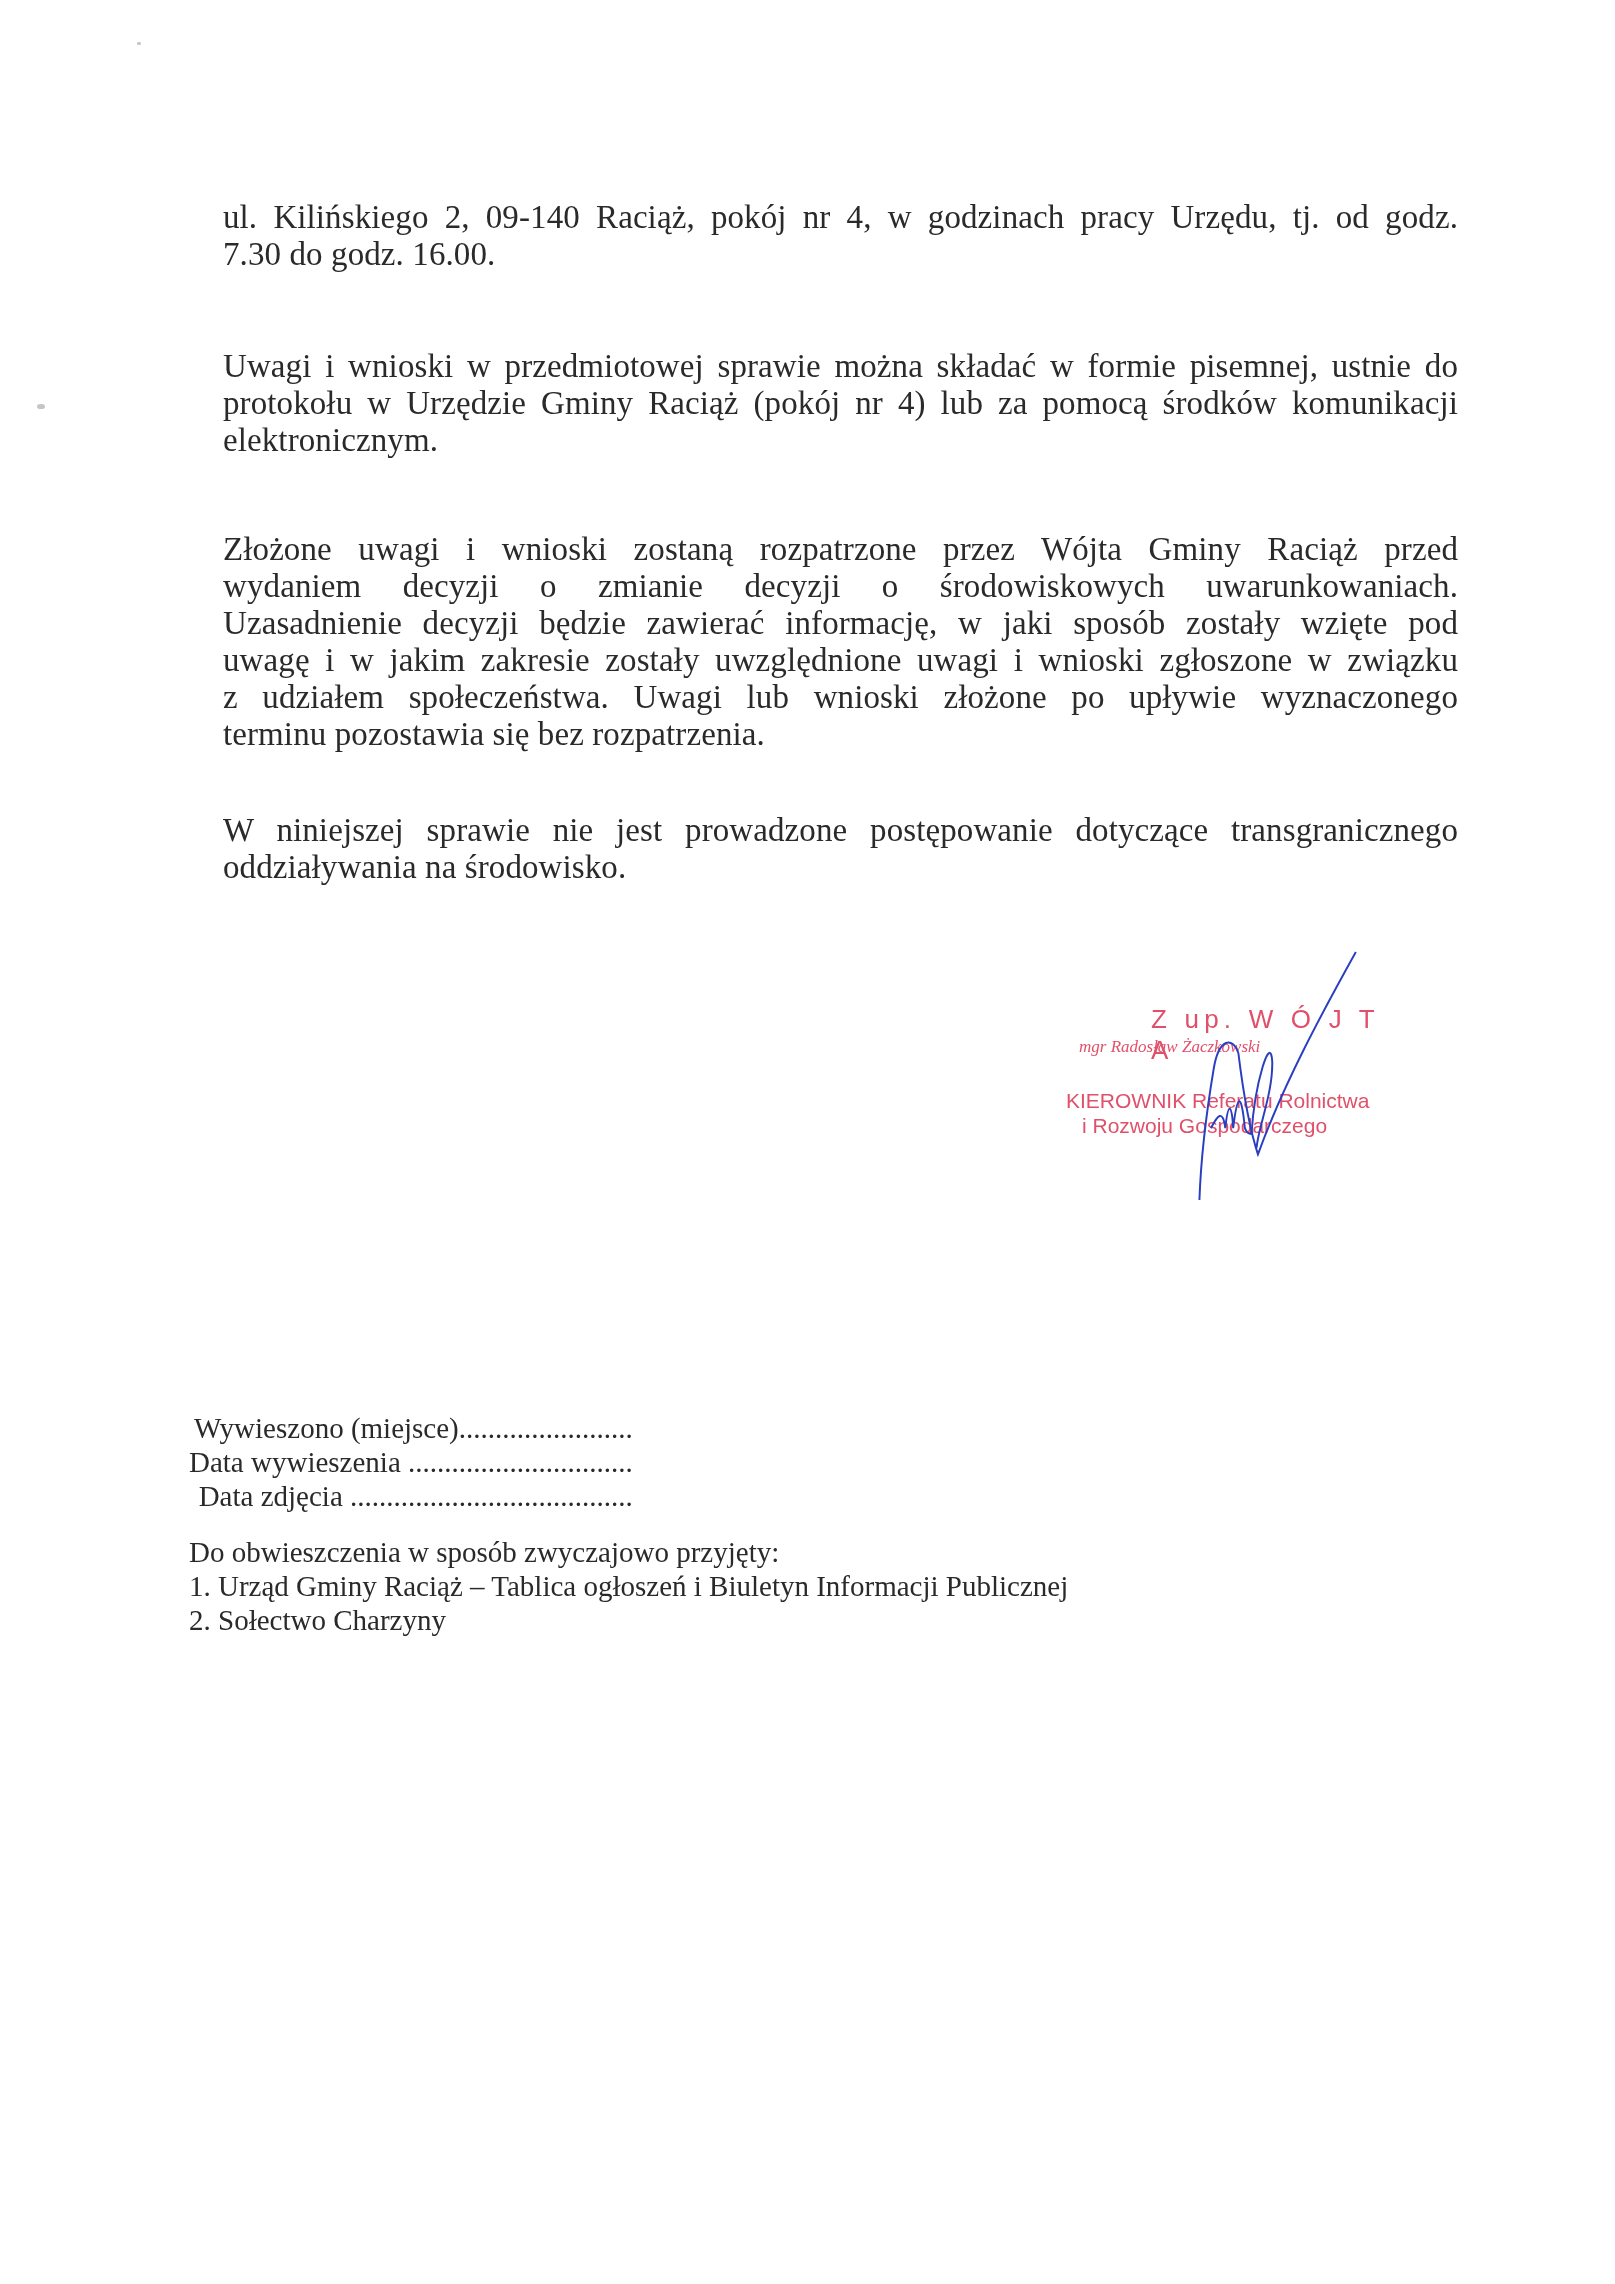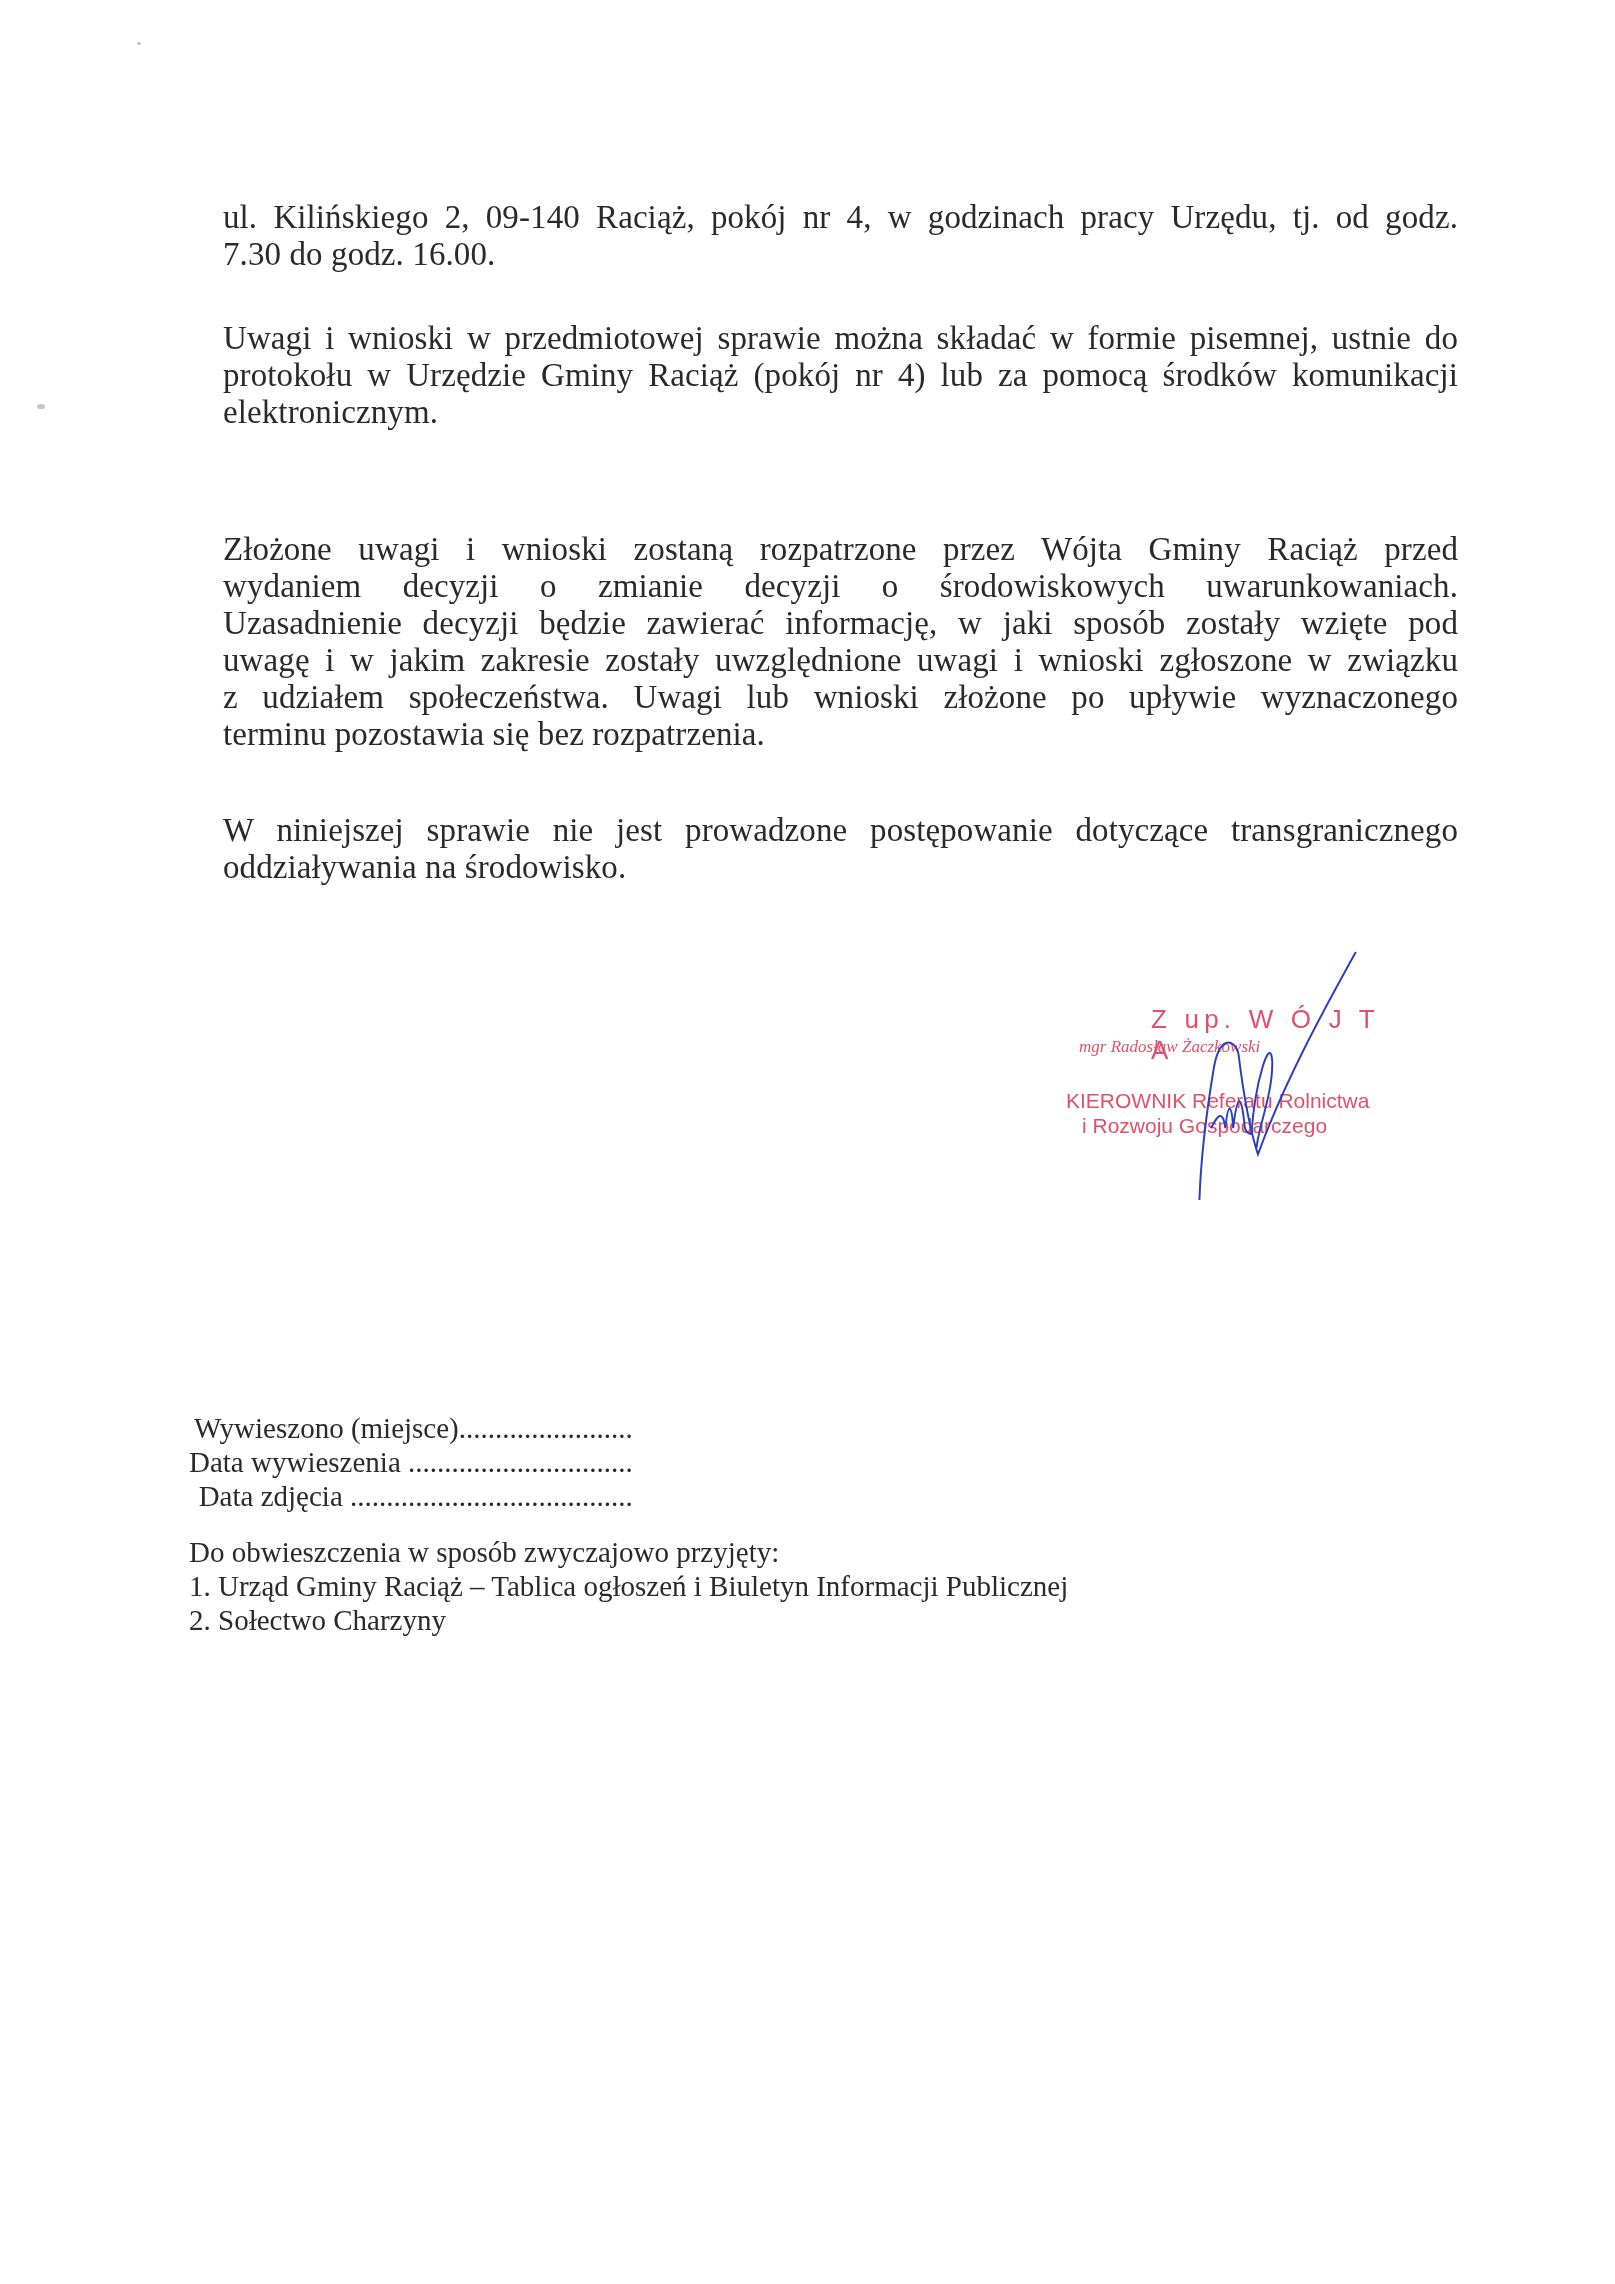--- a/index.html
+++ b/index.html
@@ -13,21 +13,21 @@
   .body-text {
     position: absolute; left: 196px; width: 1235px;
     font-size: 33px; line-height: 37px;
     letter-spacing: 0.1px;
     margin-left: 27px;
   }
   .para { margin: 0; text-align: justify; text-align-last: left; }
   .line { display: block; white-space: nowrap; }
   .jline { display: block; text-align: justify; text-align-last: justify; white-space: normal; }
   #p-address { top: 199px; }
-  #p-remarks { top: 320px; }
+  #p-remarks { top: 348px; }
   #p-review  { top: 531px; }
   #p-transb  { top: 812px; }
 
   
   .stamp {
     position: absolute; left: 1043px; top: 1004px; width: 365px; height: 196px;
     color: #e0506a;
     font-family: "Liberation Sans", "DejaVu Sans", sans-serif;
   }
   .stamp-line1 { position: absolute; left: 108px; top: 0px; font-size: 26px; letter-spacing: 5.2px; }

